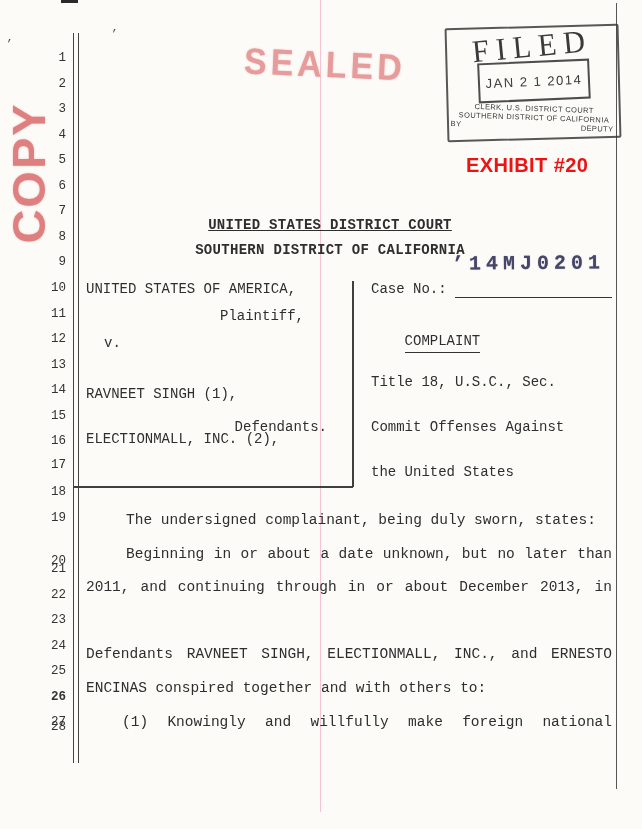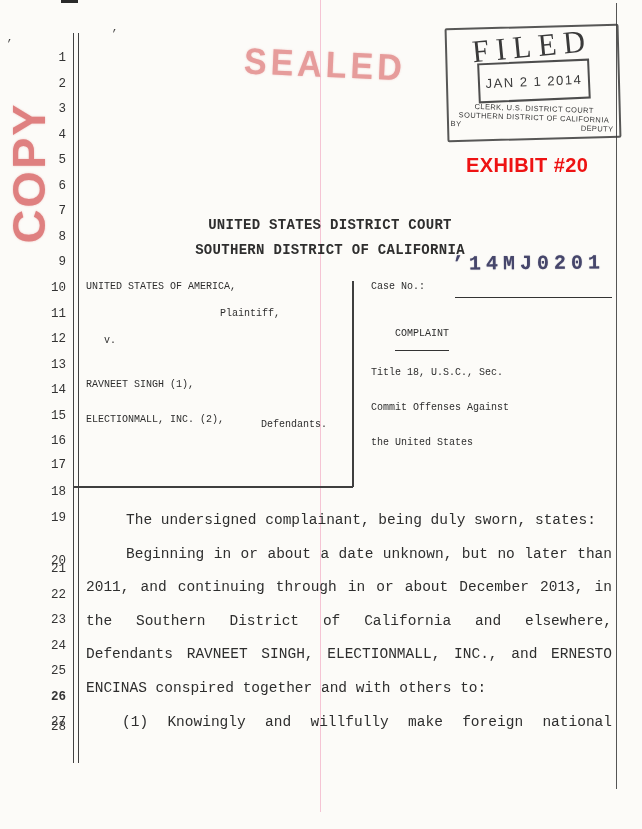--- a/index.html
+++ b/index.html
@@ -8,23 +8,23 @@
   
   .vline{position:absolute;background:var(--rule,#424242);}
   .pink{position:absolute;left:320px;top:0;width:1.3px;height:812px;
         background:var(--pink-line,#f0a0bc);opacity:.6;}
   
   .lnum{position:absolute;left:0;width:66px;text-align:right;font-size:12.5px;color:#333;}
   
   .hdr{position:absolute;left:70px;width:520px;text-align:center;
        font-weight:bold;font-size:14px;letter-spacing:.3px;}
   
-  .cap{position:absolute;font-size:10px;white-space:pre;}
+  .cap{position:absolute;font-size:14px;white-space:pre;}
   .cap-lines div{line-height:13px;}
-  .u{border-bottom:1.4px solid #333;padding-bottom:11px;}
+  .u{border-bottom:1.4px solid #333;padding-bottom:3px;}
   
   .bl{position:absolute;left:86px;width:526px;font-size:14.5px;line-height:1.25;white-space:normal;}
   .bl.just{text-align:justify;text-align-last:justify;}
   .ind{text-indent:40px;}
   
   .sealed{position:absolute;left:244px;top:45px;font-family:"Liberation Sans",sans-serif;
           font-weight:bold;font-size:34px;letter-spacing:4px;color:var(--sealed-red,#e08282);
           opacity:.78;transform:rotate(2.5deg) scaleY(1.08);
           text-shadow:0 0 2px rgba(224,130,130,.55);}
   .copy{position:absolute;left:-52px;top:142px;width:168px;height:62px;
@@ -111,21 +111,21 @@
       <div>SOUTHERN DISTRICT OF CALIFORNIA</div>
       <div class="filed-byrow">
         <span>BY</span>
         <span>DEPUTY</span>
       </div>
     </div>
   </div>
   <div class="exhibit">EXHIBIT #20</div>
   <div class="case-stamp">’14MJ0201</div>
 
-  <div class="hdr" style="top:217px;">UNITED STATES DISTRICT COURT</div>
+  <div class="hdr" style="top:217px;text-decoration:underline;">UNITED STATES DISTRICT COURT</div>
   <div class="hdr" style="top:242px;">SOUTHERN DISTRICT OF CALIFORNIA</div>
 
   <div class="vline" style="left:352px;top:281px;width:1.5px;height:206px;background:#3f3f3f;"></div>
   <div class="vline" style="left:74px;top:486px;width:279px;height:1.5px;background:#3f3f3f;"></div>
 
   <div class="cap" style="left:86px;top:281px;">UNITED STATES OF AMERICA,</div>
   <div class="cap" style="left:220px;top:308px;">Plaintiff,</div>
   <div class="cap" style="left:104px;top:335px;">v.</div>
   <div class="cap cap-lines" style="left:86px;top:356px;">
     <div>RAVNEET SINGH (1),</div>
@@ -140,18 +140,17 @@
   </div>
   <div class="cap cap-lines" style="left:371px;top:344px;">
     <div>Title 18, U.S.C., Sec.</div>
     <div>Commit Offenses Against</div>
     <div>the United States</div>
   </div>
 
   <div class="bl ind" style="top:511px;">The undersigned complainant, being duly sworn, states:</div>
   <div class="bl ind just" style="top:545px;">Beginning in or about a date unknown, but no later than</div>
   <div class="bl just" style="top:578px;">2011, and continuing through in or about December 2013, in</div>
-  <div class="bl just" style="top:612px;">the Southern District of California and elsewhere,</div>
   <div class="bl just" style="top:645px;">Defendants RAVNEET SINGH, ELECTIONMALL, INC., and ERNESTO</div>
   <div class="bl" style="top:679px;">ENCINAS conspired together and with others to:</div>
   <div class="bl just" style="top:713px;left:122px;width:490px;">(1) Knowingly and willfully make foreign national</div>
 
 </div>
 
 </body></html>

